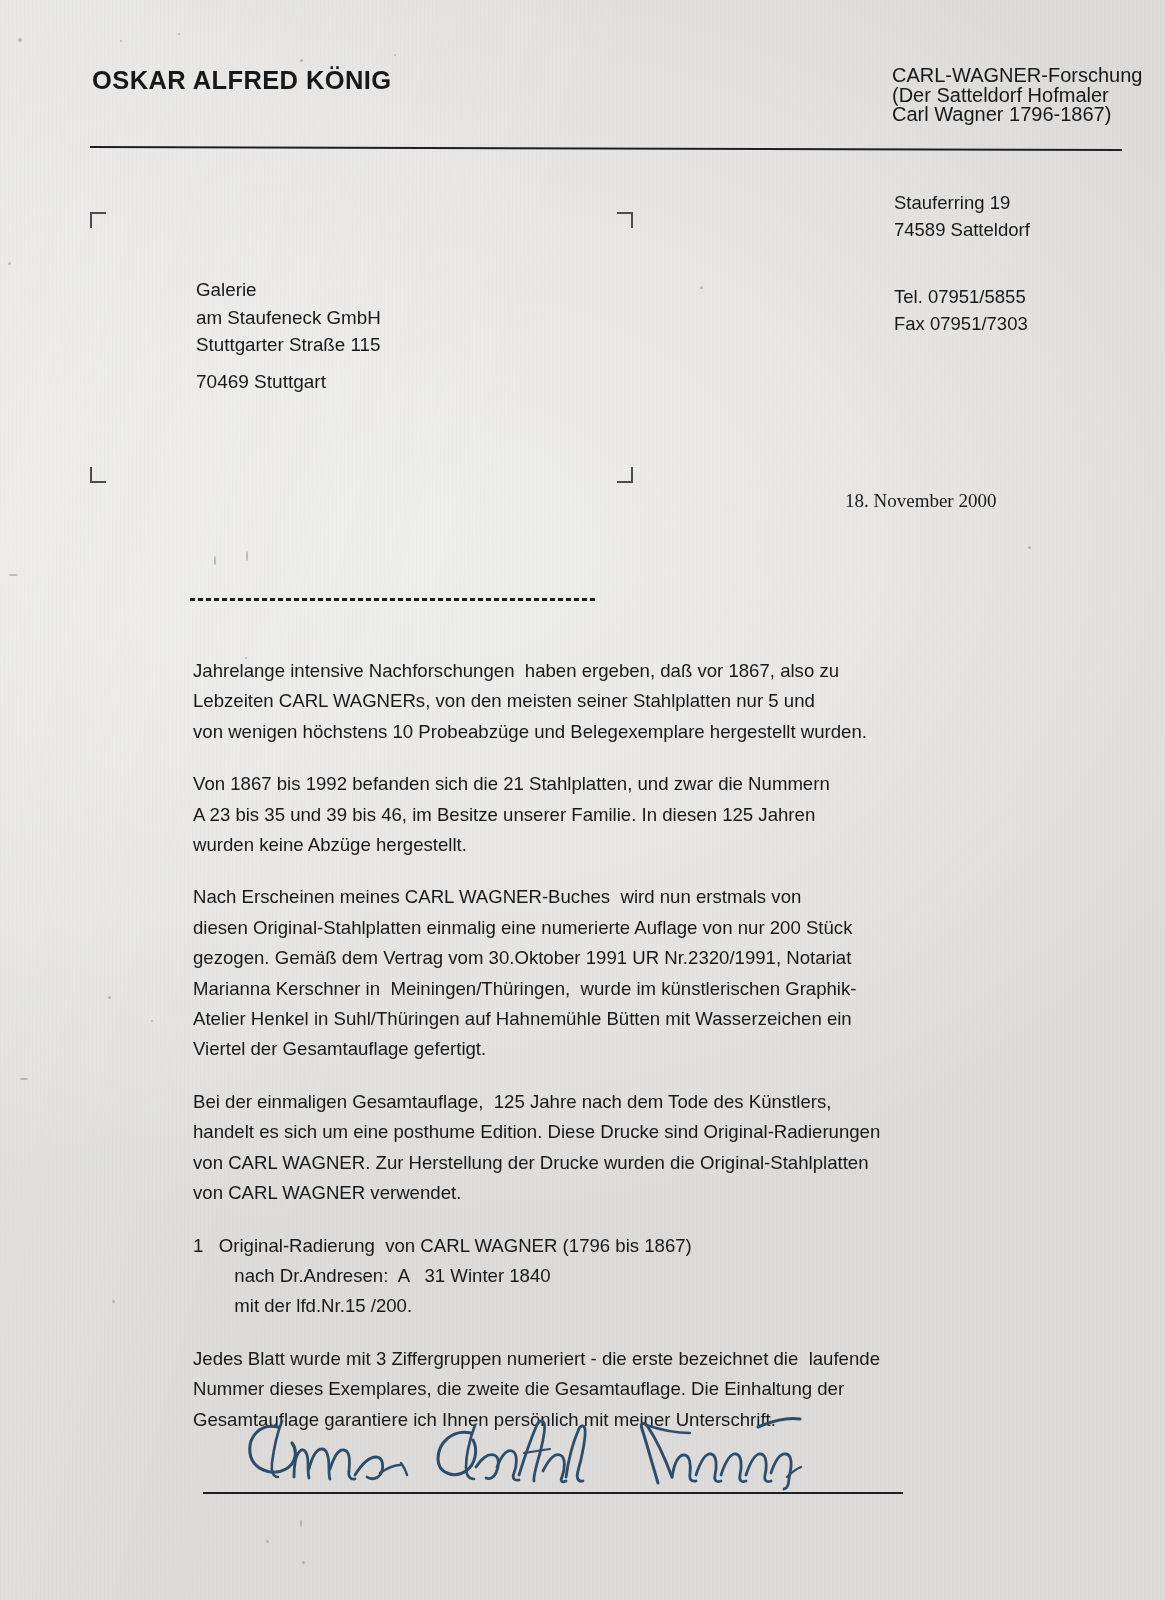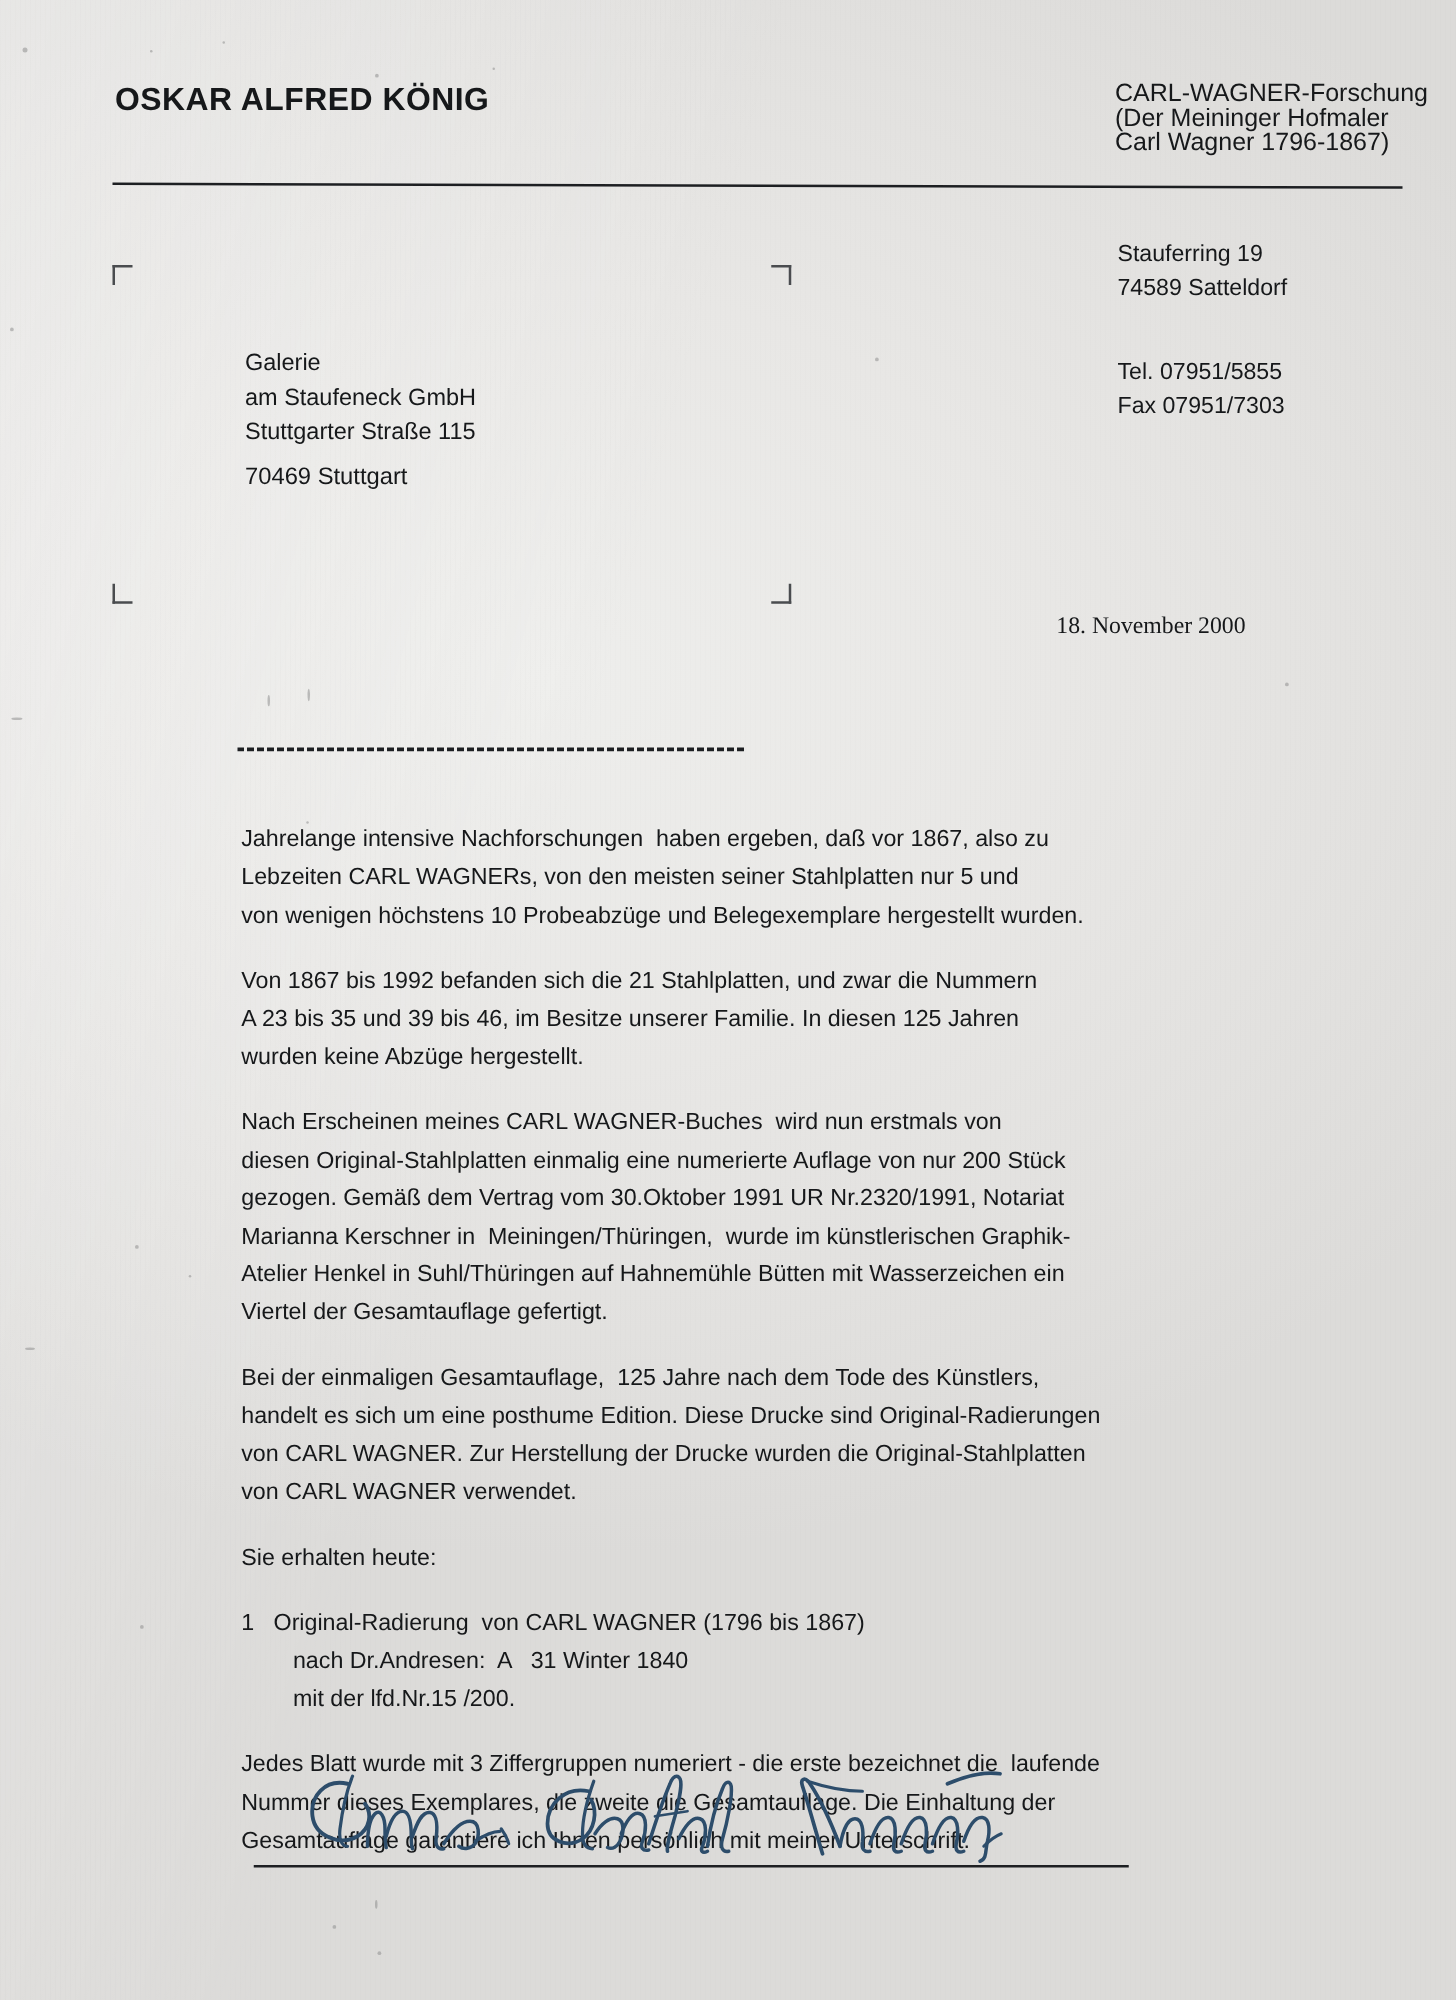--- a/index.html
+++ b/index.html
@@ -217,21 +217,21 @@
   <div class="speck" style="left:300px; top:1520px;width:2px; height:7px;"></div>
   <div class="speck" style="left:302px; top:1561px;width:3px; height:3px;"></div>
   <div class="speck" style="left:214px; top:556px; width:2px; height:9px;"></div>
   <div class="speck" style="left:246px; top:551px; width:2px; height:10px;"></div>
   <div class="speck" style="left:245px; top:657px; width:2px; height:2px;"></div>
 
   <div id="letterhead-name">OSKAR ALFRED KÖNIG</div>
 
   <div id="research-block">
     <div>CARL-WAGNER-Forschung</div>
-    <div>(Der Meininger Hofmaler</div>
+    <div>(Der Satteldorf Hofmaler</div>
     <div>Carl Wagner 1796-1867)</div>
   </div>
 
   <div id="header-rule"></div>
 
   <div id="sender-address">
     <div>Stauferring 19</div>
     <div>74589 Satteldorf</div>
   </div>
 
@@ -278,21 +278,20 @@
     <p>Nach Erscheinen meines CARL WAGNER-Buches  wird nun erstmals von
 diesen Original-Stahlplatten einmalig eine numerierte Auflage von nur 200 Stück
 gezogen. Gemäß dem Vertrag vom 30.Oktober 1991 UR Nr.2320/1991, Notariat
 Marianna Kerschner in  Meiningen/Thüringen,  wurde im künstlerischen Graphik-
 Atelier Henkel in Suhl/Thüringen auf Hahnemühle Bütten mit Wasserzeichen ein
 Viertel der Gesamtauflage gefertigt.</p>
     <p>Bei der einmaligen Gesamtauflage,  125 Jahre nach dem Tode des Künstlers,
 handelt es sich um eine posthume Edition. Diese Drucke sind Original-Radierungen
 von CARL WAGNER. Zur Herstellung der Drucke wurden die Original-Stahlplatten
 von CARL WAGNER verwendet.</p>
-    <p>Sie erhalten heute:</p>
     <div class="item-block">1   Original-Radierung  von CARL WAGNER (1796 bis 1867)
         nach Dr.Andresen:  A   31 Winter 1840
         mit der lfd.Nr.15 /200.</div>
     <p>Jedes Blatt wurde mit 3 Ziffergruppen numeriert - die erste bezeichnet die  laufende
 Nummer dieses Exemplares, die zweite die Gesamtauflage. Die Einhaltung der
 Gesamtauflage garantiere ich Ihnen persönlich mit meiner Unterschrift.</p>
   </div>
 
   <svg id="signature-mark" viewBox="0 0 600 90">
     <g fill="none" stroke="#2d4d6b" stroke-linecap="round" stroke-linejoin="round">

